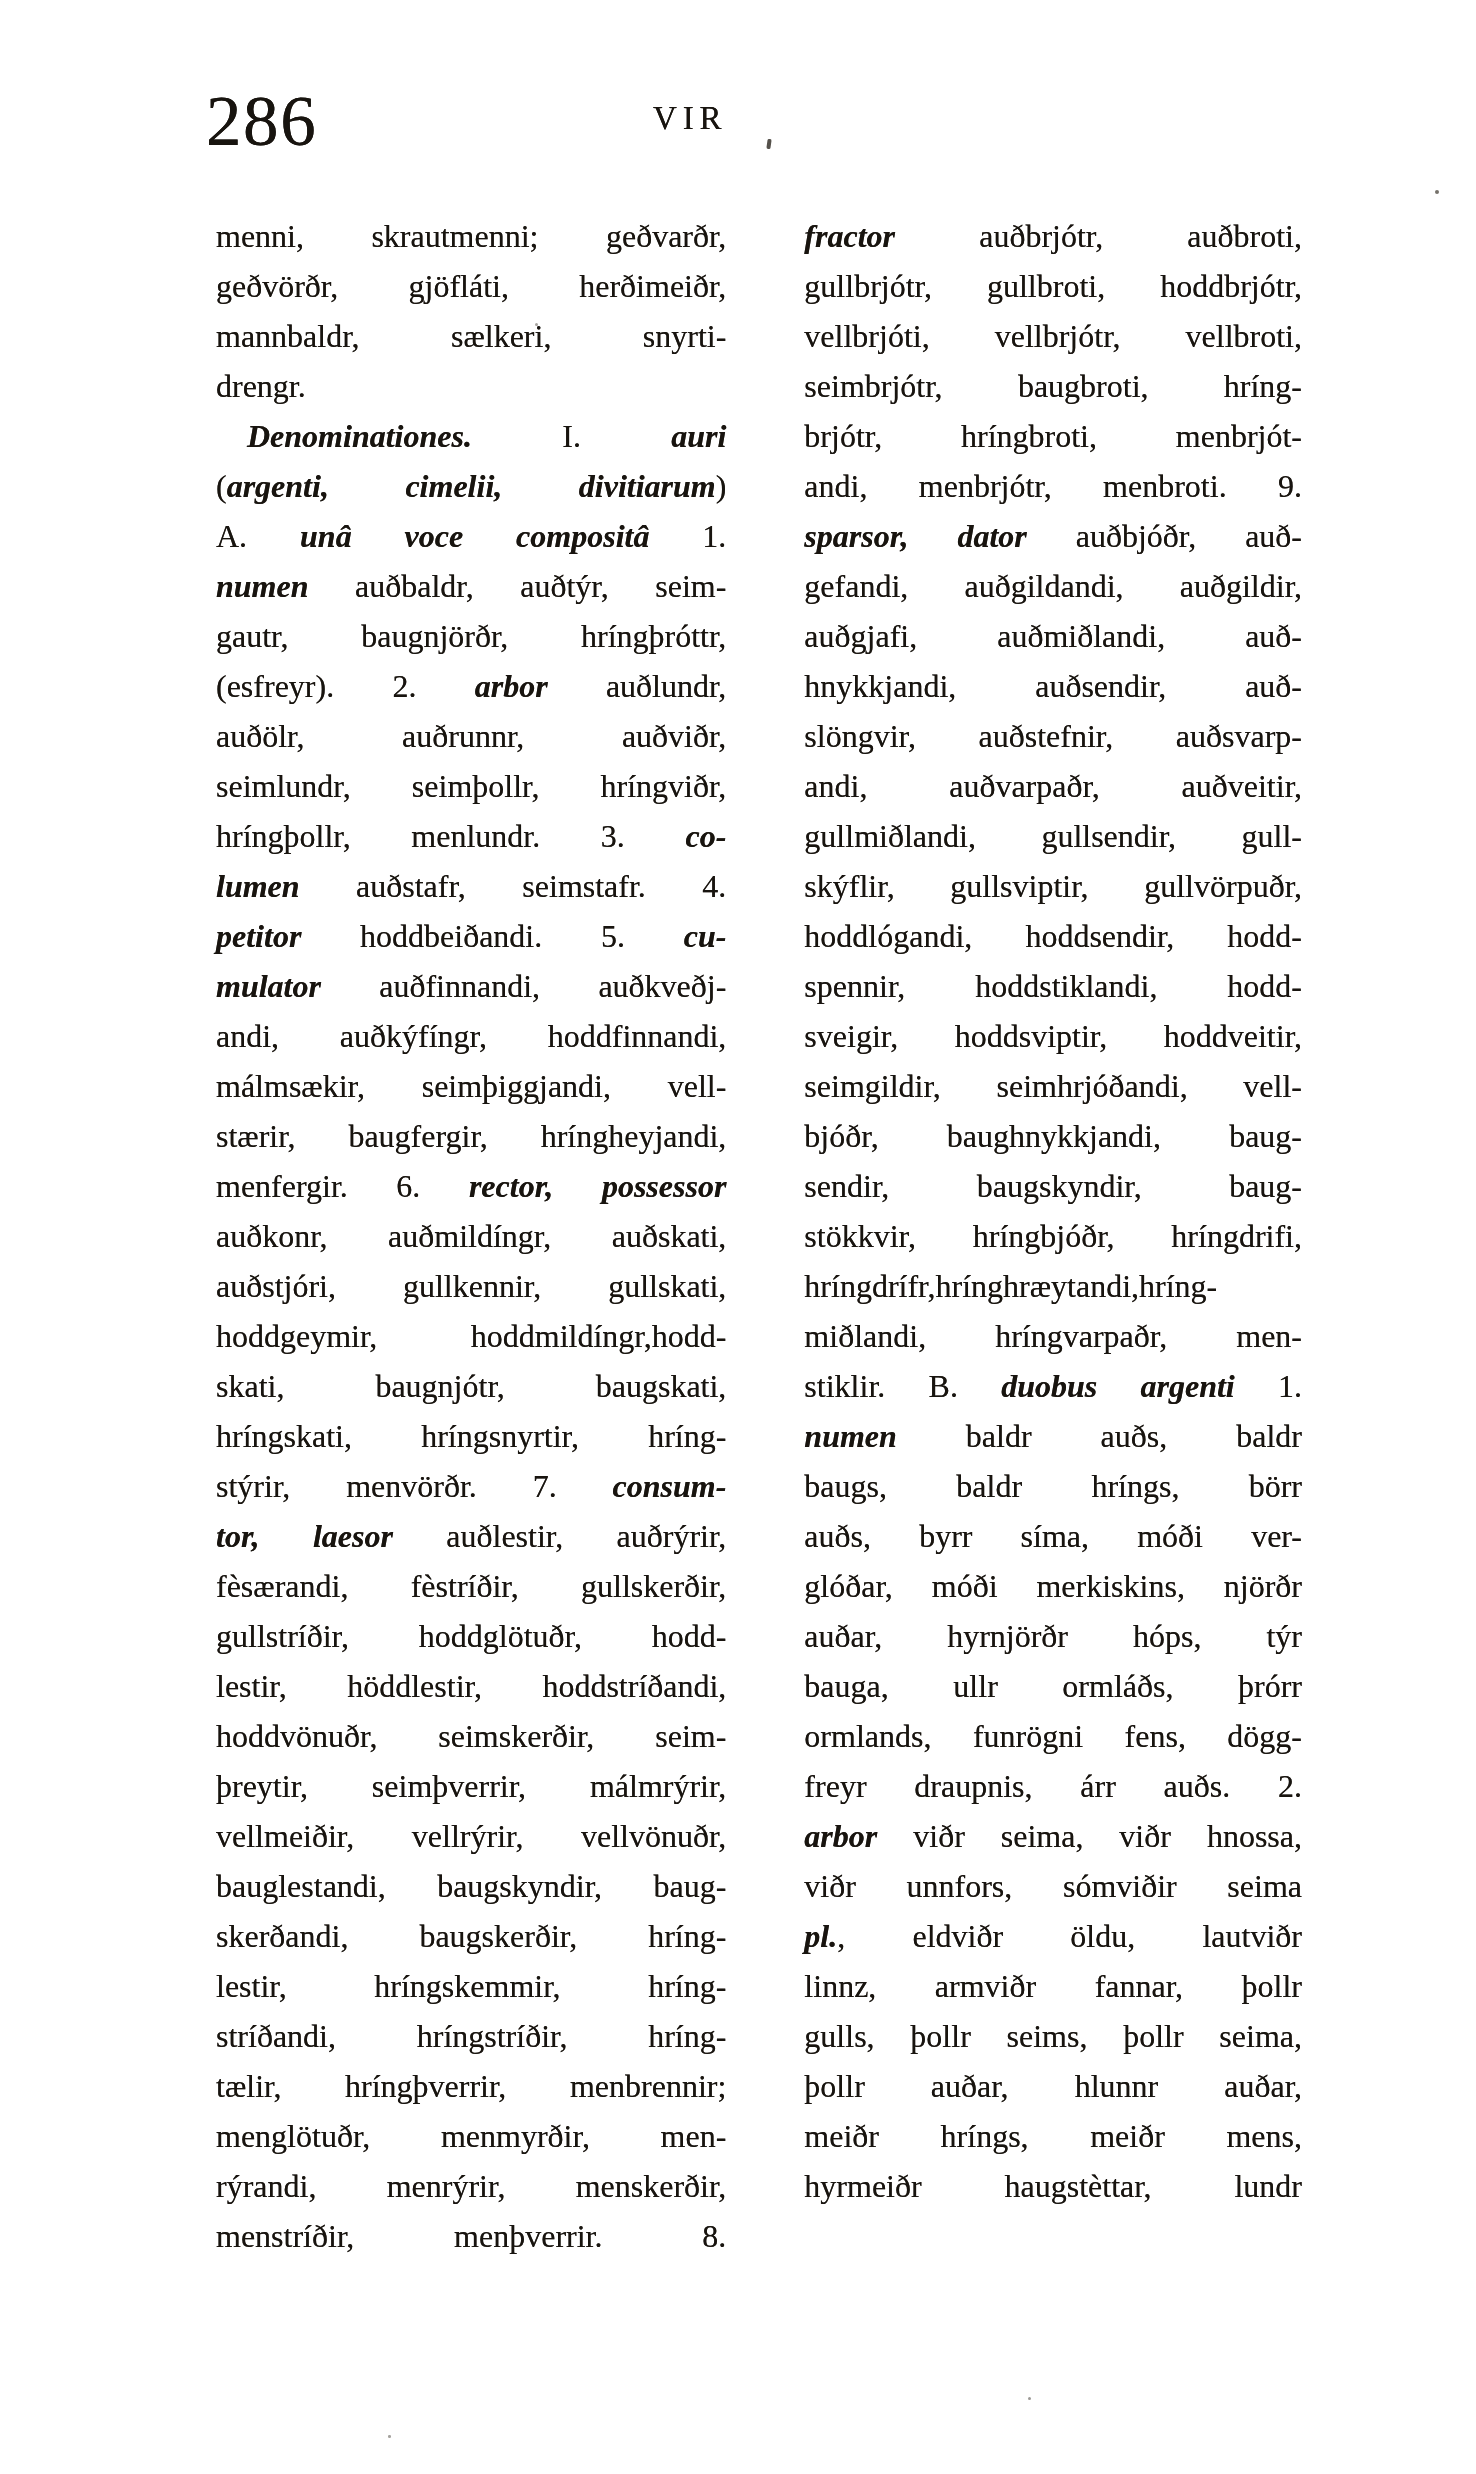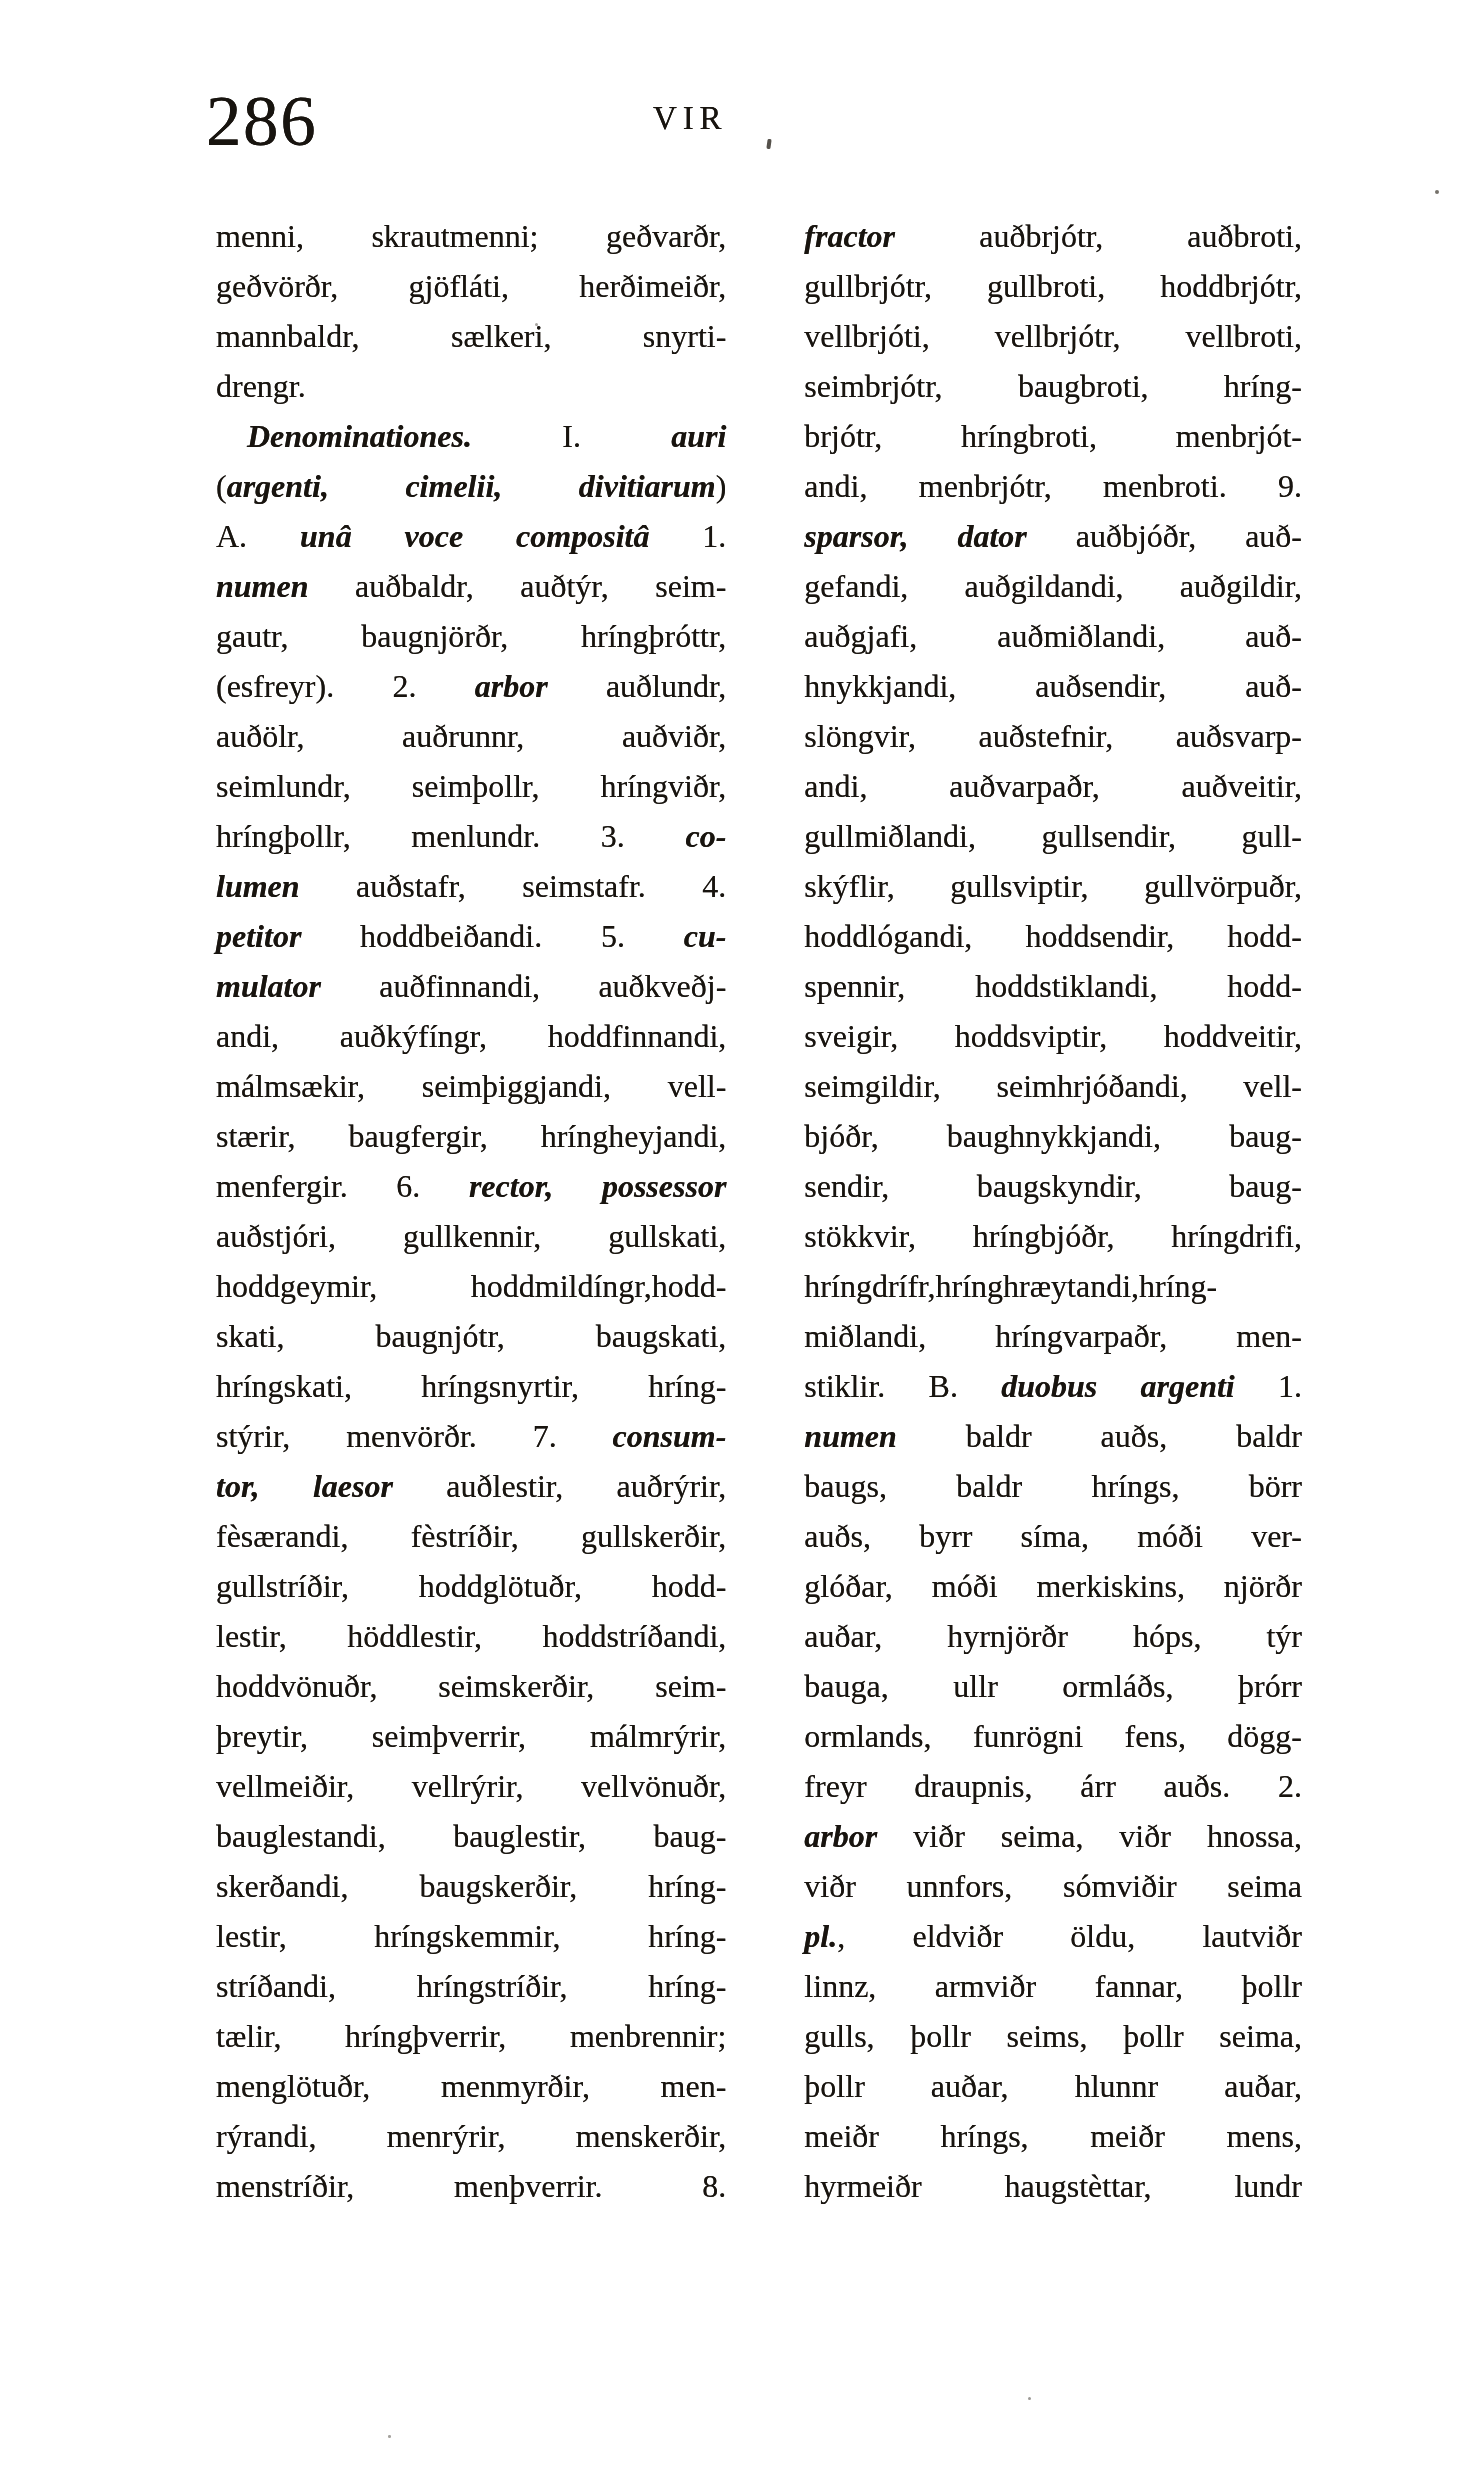--- a/index.html
+++ b/index.html
@@ -85,33 +85,34 @@
         <div class="line"><span>auðölr, auðrunnr, auðviðr,</span></div>
         <div class="line"><span>seimlundr, seimþollr, hríngviðr,</span></div>
         <div class="line"><span>hríngþollr, menlundr. 3. </span><em>co-</em></div>
         <div class="line"><em>lumen</em><span> auðstafr, seimstafr. 4.</span></div>
         <div class="line"><em>petitor</em><span> hoddbeiðandi. 5. </span><em>cu-</em></div>
         <div class="line"><em>mulator</em><span> auðfinnandi, auðkveðj-</span></div>
         <div class="line"><span>andi, auðkýfíngr, hoddfinnandi,</span></div>
         <div class="line"><span>málmsækir, seimþiggjandi, vell-</span></div>
         <div class="line"><span>stærir, baugfergir, hríngheyjandi,</span></div>
         <div class="line"><span>menfergir. 6. </span><em>rector, possessor</em></div>
+        <div class="line"><span>auðkonr, auðmildíngr, auðskati,</span></div>
         <div class="line"><span>auðstjóri, gullkennir, gullskati,</span></div>
         <div class="line"><span>hoddgeymir, hoddmildíngr,hodd-</span></div>
         <div class="line"><span>skati, baugnjótr, baugskati,</span></div>
         <div class="line"><span>hríngskati, hríngsnyrtir, hríng-</span></div>
         <div class="line"><span>stýrir, menvörðr. 7. </span><em>consum-</em></div>
         <div class="line"><em>tor, laesor</em><span> auðlestir, auðrýrir,</span></div>
         <div class="line"><span>fèsærandi, fèstríðir, gullskerðir,</span></div>
         <div class="line"><span>gullstríðir, hoddglötuðr, hodd-</span></div>
         <div class="line"><span>lestir, höddlestir, hoddstríðandi,</span></div>
         <div class="line"><span>hoddvönuðr, seimskerðir, seim-</span></div>
         <div class="line"><span>þreytir, seimþverrir, málmrýrir,</span></div>
         <div class="line"><span>vellmeiðir, vellrýrir, vellvönuðr,</span></div>
-        <div class="line"><span>bauglestandi, bauglestir, baug-</span></div>
+        <div class="line"><span>bauglestandi, baugskyndir, baug-</span></div>
         <div class="line"><span>skerðandi, baugskerðir, hríng-</span></div>
         <div class="line"><span>lestir, hríngskemmir, hríng-</span></div>
         <div class="line"><span>stríðandi, hríngstríðir, hríng-</span></div>
         <div class="line"><span>tælir, hríngþverrir, menbrennir;</span></div>
         <div class="line"><span>menglötuðr, menmyrðir, men-</span></div>
         <div class="line"><span>rýrandi, menrýrir, menskerðir,</span></div>
         <div class="line"><span>menstríðir, menþverrir. 8.</span></div>
       </div>
     <div class="col right">
         <div class="line"><em>fractor</em><span> auðbrjótr, auðbroti,</span></div>

